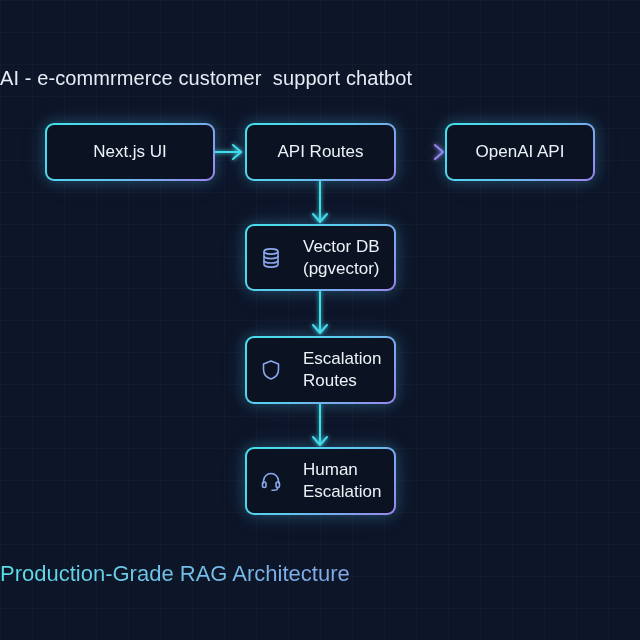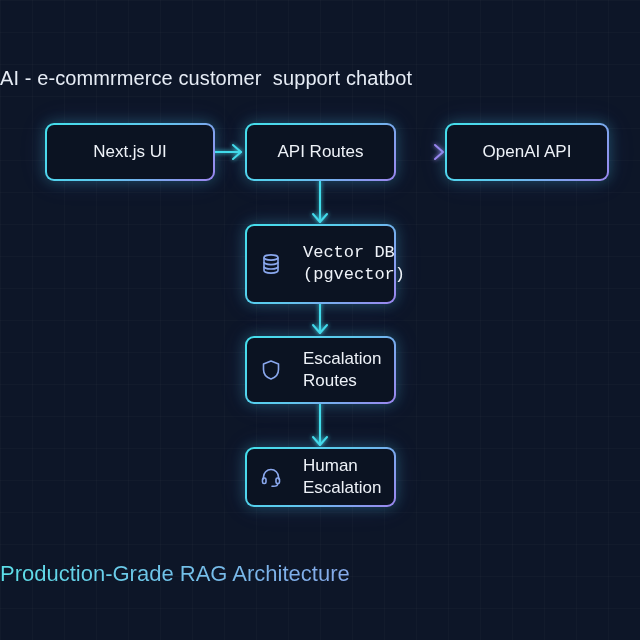--- a/index.html
+++ b/index.html
@@ -83,25 +83,25 @@
 </svg>
 
 <div class="node" style="left:45px;top:123px;width:170px;height:58px;">
   <span class="label">Next.js UI</span>
 </div>
 
 <div class="node" style="left:245px;top:123px;width:151px;height:58px;">
   <span class="label">API Routes</span>
 </div>
 
-<div class="node" style="left:445px;top:123px;width:164px;height:58px;">
+<div class="node" style="left:445px;top:123px;width:150px;height:58px;">
   <span class="label">OpenAI API</span>
 </div>
 
-<div class="node icon-node" style="left:245px;top:224px;width:151px;height:80px;font-family:Liberation Mono, monospace;">
+<div class="node icon-node" style="left:245px;top:224px;width:151px;height:67px;">
   <svg class="icon" viewBox="0 0 24 24" fill="none" stroke="#8aa8ee" stroke-width="1.6">
     <ellipse cx="12" cy="5.5" rx="7" ry="2.6"></ellipse>
     <path d="M5 5.5v13c0 1.4 3.1 2.6 7 2.6s7-1.2 7-2.6v-13"></path>
     <path d="M5 10c0 1.4 3.1 2.6 7 2.6s7-1.2 7-2.6"></path>
     <path d="M5 14.4c0 1.4 3.1 2.6 7 2.6s7-1.2 7-2.6"></path>
   </svg>
   <div>
     <div class="label">Vector DB</div>
     <div class="label">(pgvector)</div>
   </div>
@@ -110,21 +110,21 @@
 <div class="node icon-node" style="left:245px;top:336px;width:151px;height:68px;">
   <svg class="icon" viewBox="0 0 24 24" fill="none" stroke="#8aa8ee" stroke-width="1.6" stroke-linejoin="round">
     <path d="M12 3l7.5 3v5.5c0 4.6-3.2 8.1-7.5 9.5-4.3-1.4-7.5-4.9-7.5-9.5V6z"></path>
   </svg>
   <div>
     <div class="label">Escalation</div>
     <div class="label">Routes</div>
   </div>
 </div>
 
-<div class="node icon-node" style="left:245px;top:447px;width:151px;height:60px;">
+<div class="node icon-node" style="left:245px;top:447px;width:151px;height:68px;">
   <svg class="icon" viewBox="0 0 24 24" fill="none" stroke="#8aa8ee" stroke-width="1.6" stroke-linecap="round">
     <path d="M4.5 14v-2a7.5 7.5 0 0 1 15 0v2"></path>
     <rect x="3.5" y="13" width="3.5" height="5.5" rx="1.5"></rect>
     <rect x="17" y="13" width="3.5" height="5.5" rx="1.5"></rect>
     <path d="M18.8 18.5c0 1.8-1.8 2.8-4.3 2.8h-1.5"></path>
   </svg>
   <div>
     <div class="label">Human</div>
     <div class="label">Escalation</div>
   </div>

